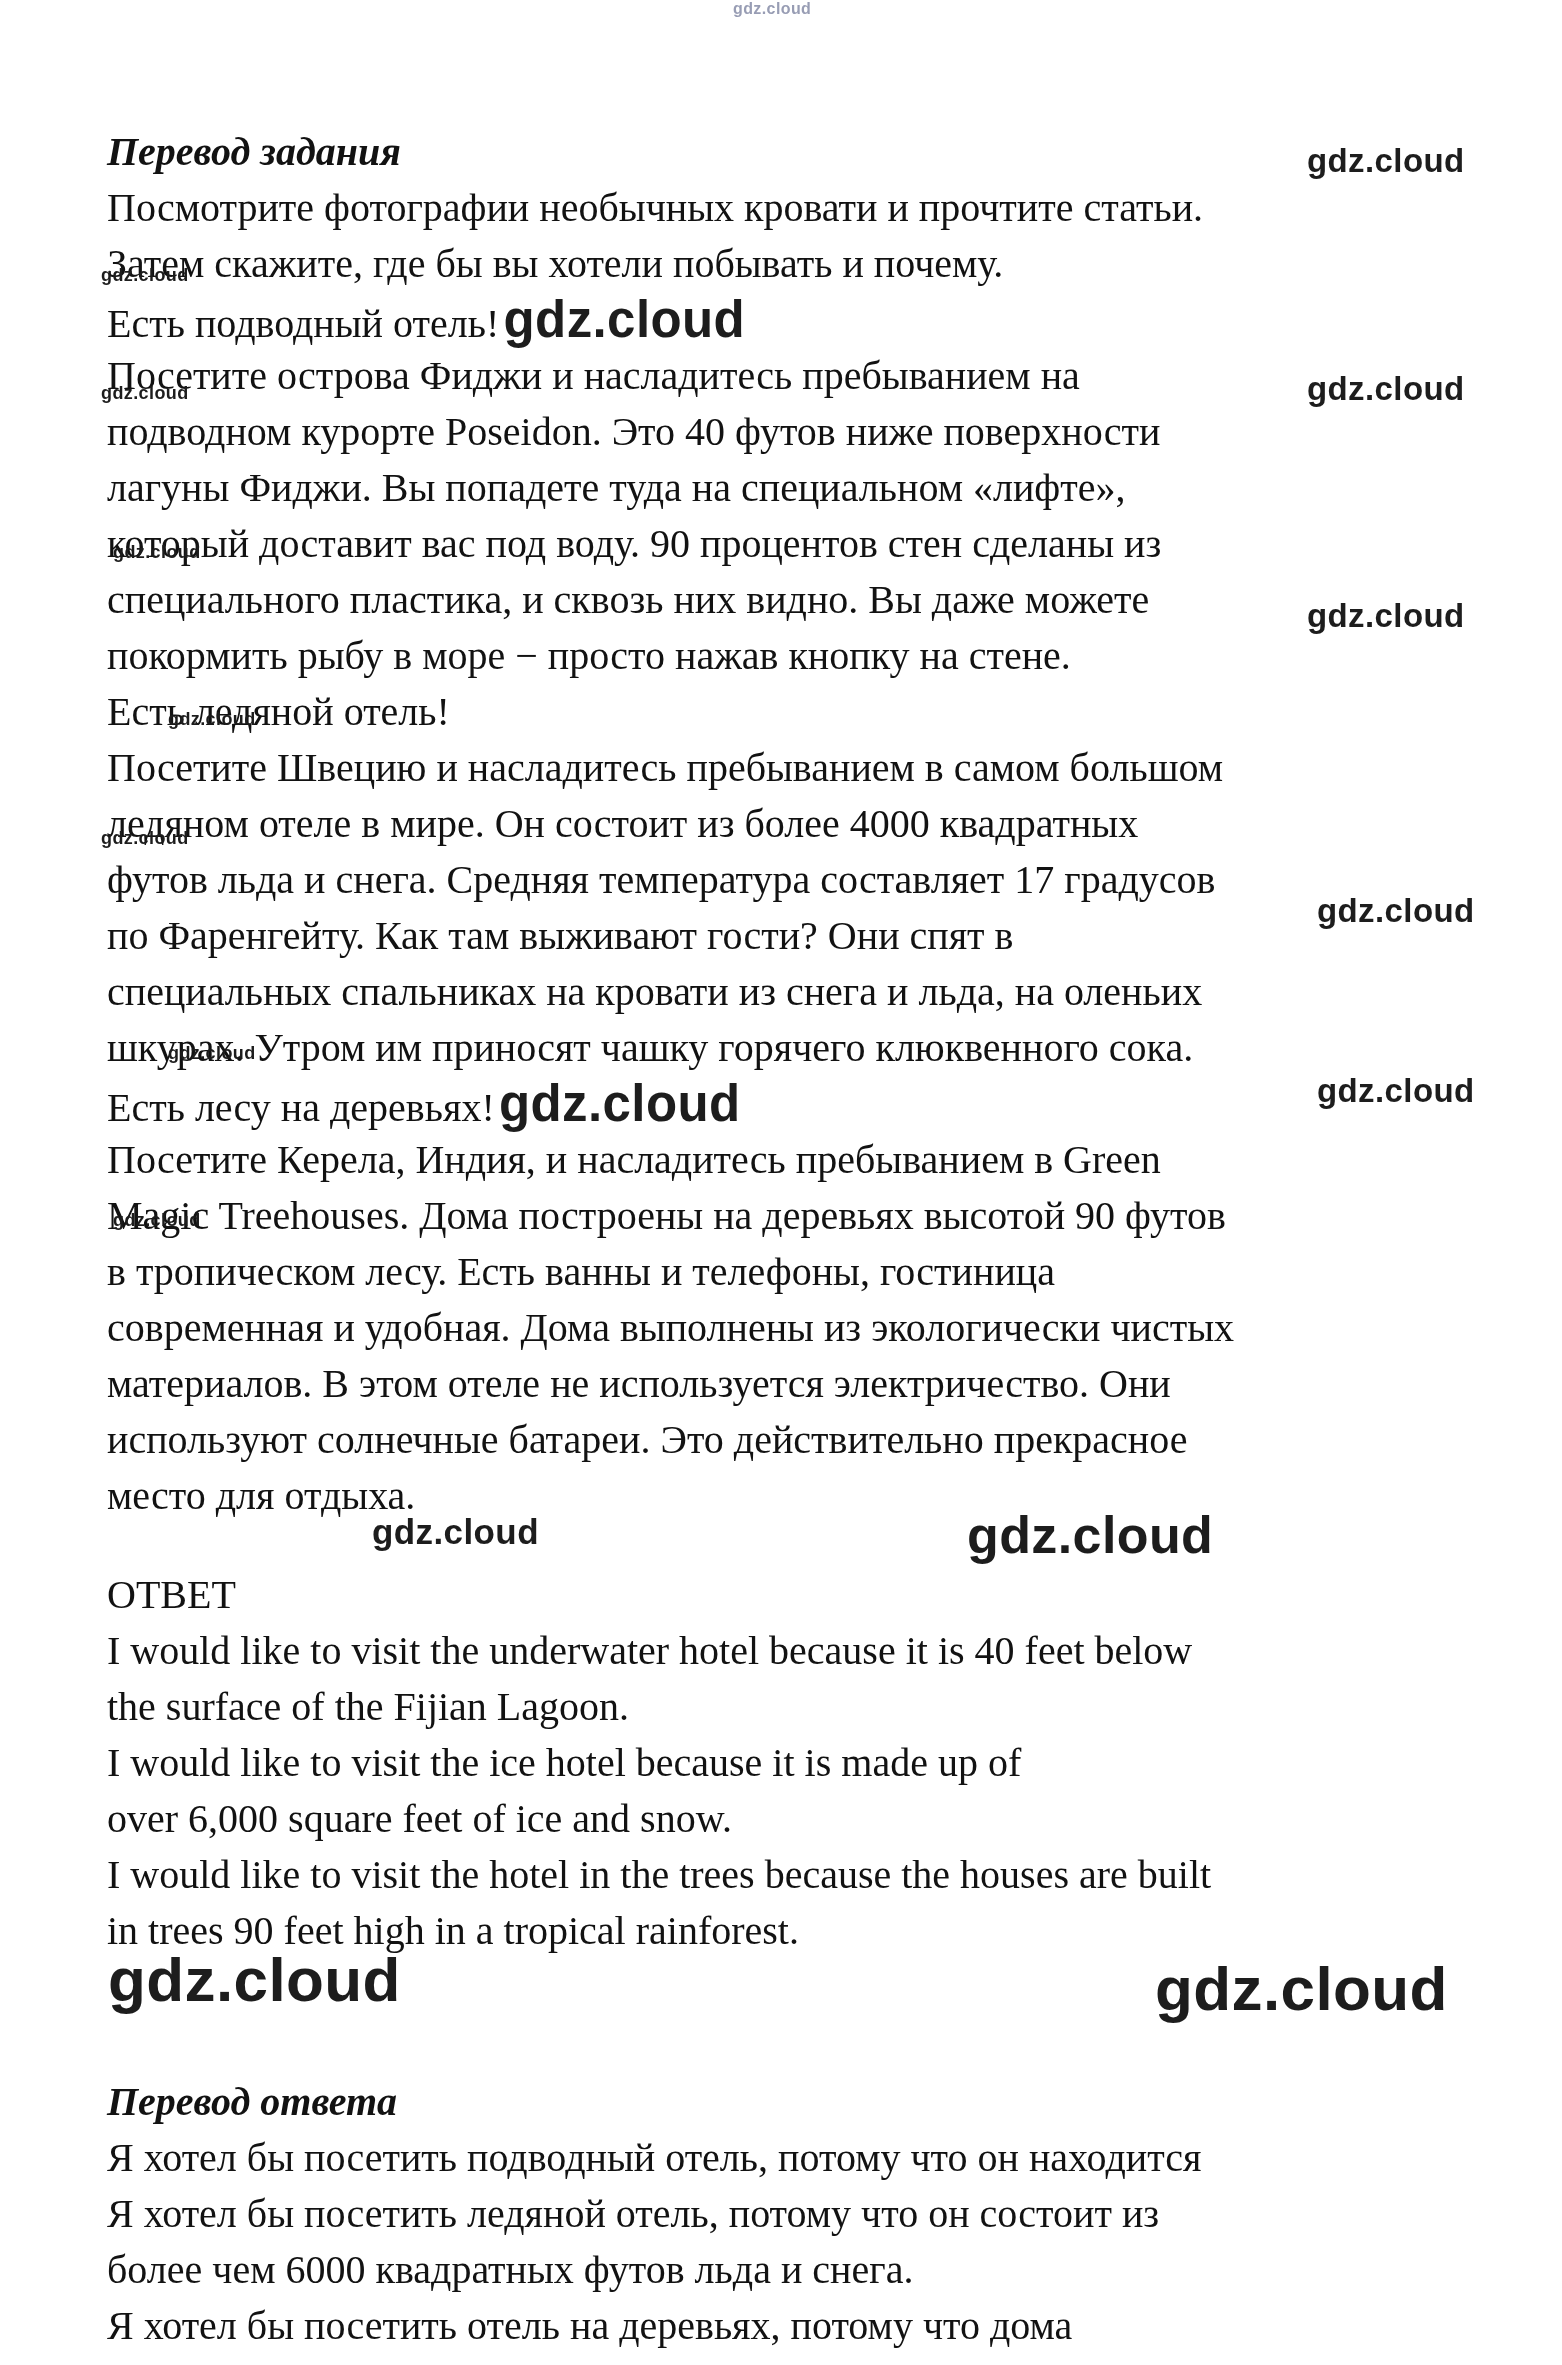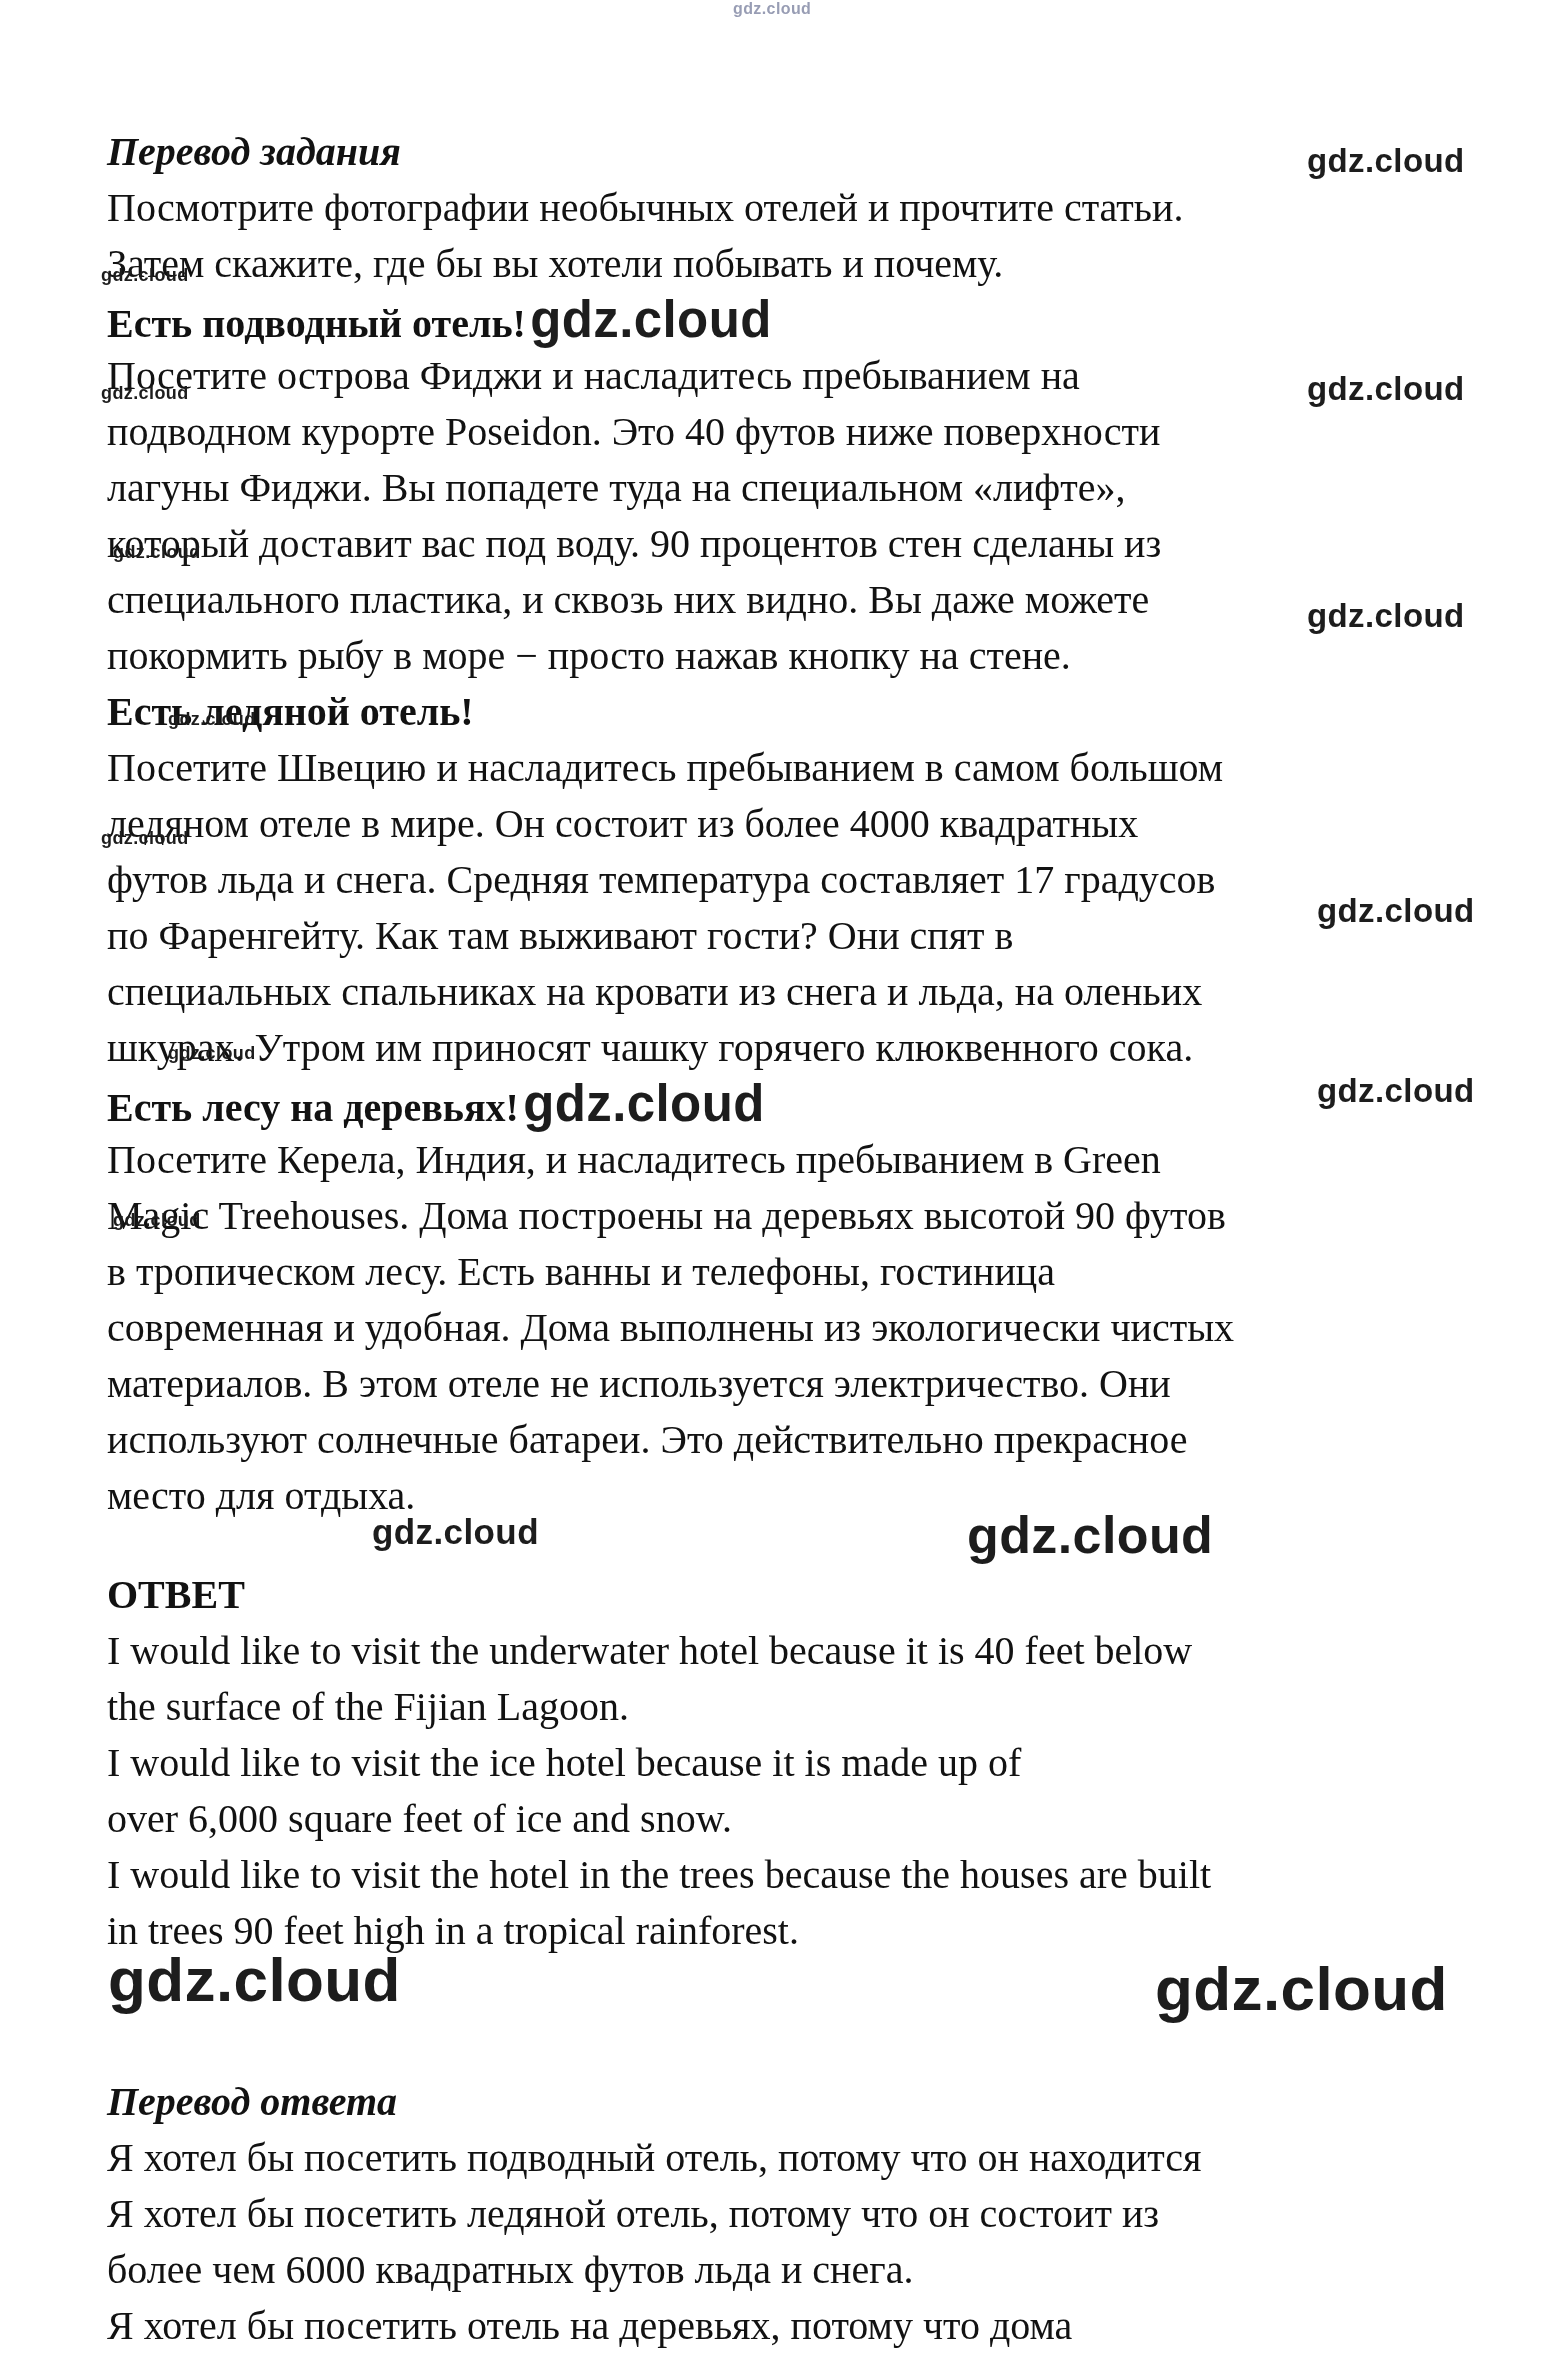--- a/index.html
+++ b/index.html
@@ -22,21 +22,21 @@
   .content {
     position: absolute;
     left: 107px;
     top: 124px;
     width: 1415px;
   }
   .line {
     white-space: nowrap;
     height: 56px;
   }
-  .bold { font-weight: 700; }
+  .bold { font-weight: 400; }
   .bold-italic { font-weight: 700; font-style: italic; }
   .gap-s { height: 43px; }
   .gap-l { height: 115px; }
   .wm {
     position: absolute;
     font-family: "Liberation Sans", "DejaVu Sans", sans-serif;
     font-weight: 700;
     color: #1d1d1d;
     white-space: nowrap;
     line-height: 1;
@@ -54,21 +54,21 @@
   }
 </style>
 </head>
 <body>
 
 <div class="page">
 
   <div class="content">
 
     <div class="line bold-italic">Перевод задания</div>
-    <div class="line">Посмотрите фотографии необычных отелей и прочтите статьи.</div>
+    <div class="line">Посмотрите фотографии необычных кровати и прочтите статьи.</div>
     <div class="line">Затем скажите, где бы вы хотели побывать и почему.</div>
 
     <div class="line">
       <span class="bold">Есть подводный отель!</span><span class="wm-inline">gdz.cloud</span>
     </div>
     <div class="line">Посетите острова Фиджи и насладитесь пребыванием на</div>
     <div class="line">подводном курорте Poseidon. Это 40 футов ниже поверхности</div>
     <div class="line">лагуны Фиджи. Вы попадете туда на специальном «лифте»,</div>
     <div class="line">который доставит вас под воду. 90 процентов стен сделаны из</div>
     <div class="line">специального пластика, и сквозь них видно. Вы даже можете</div>

